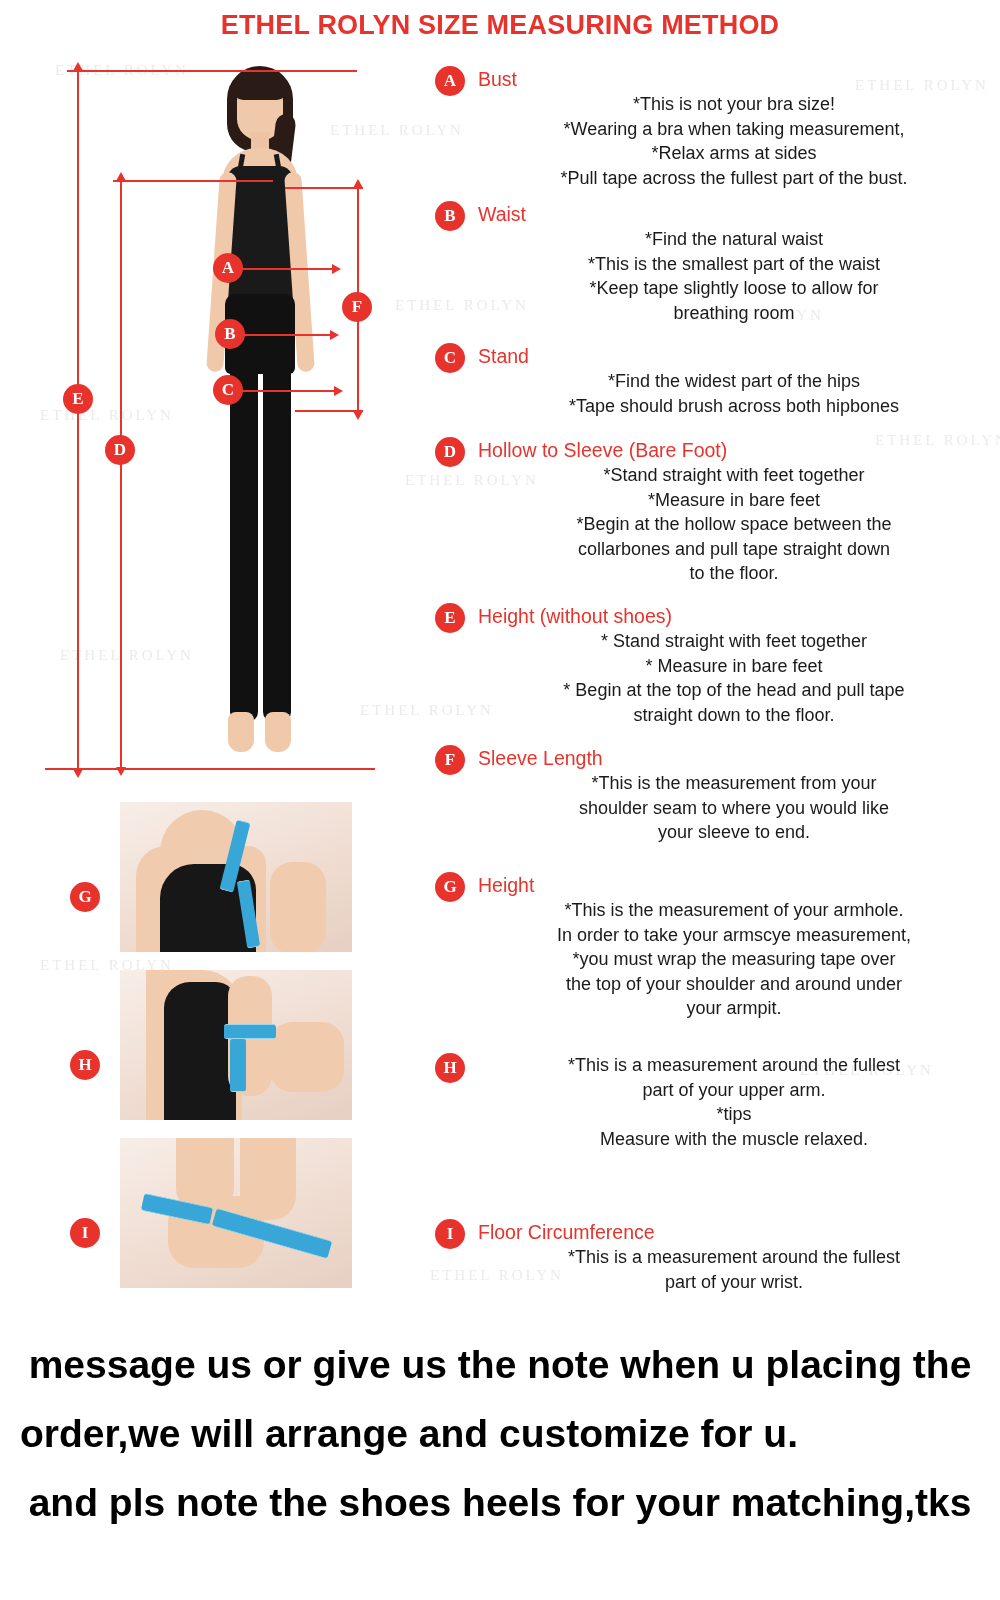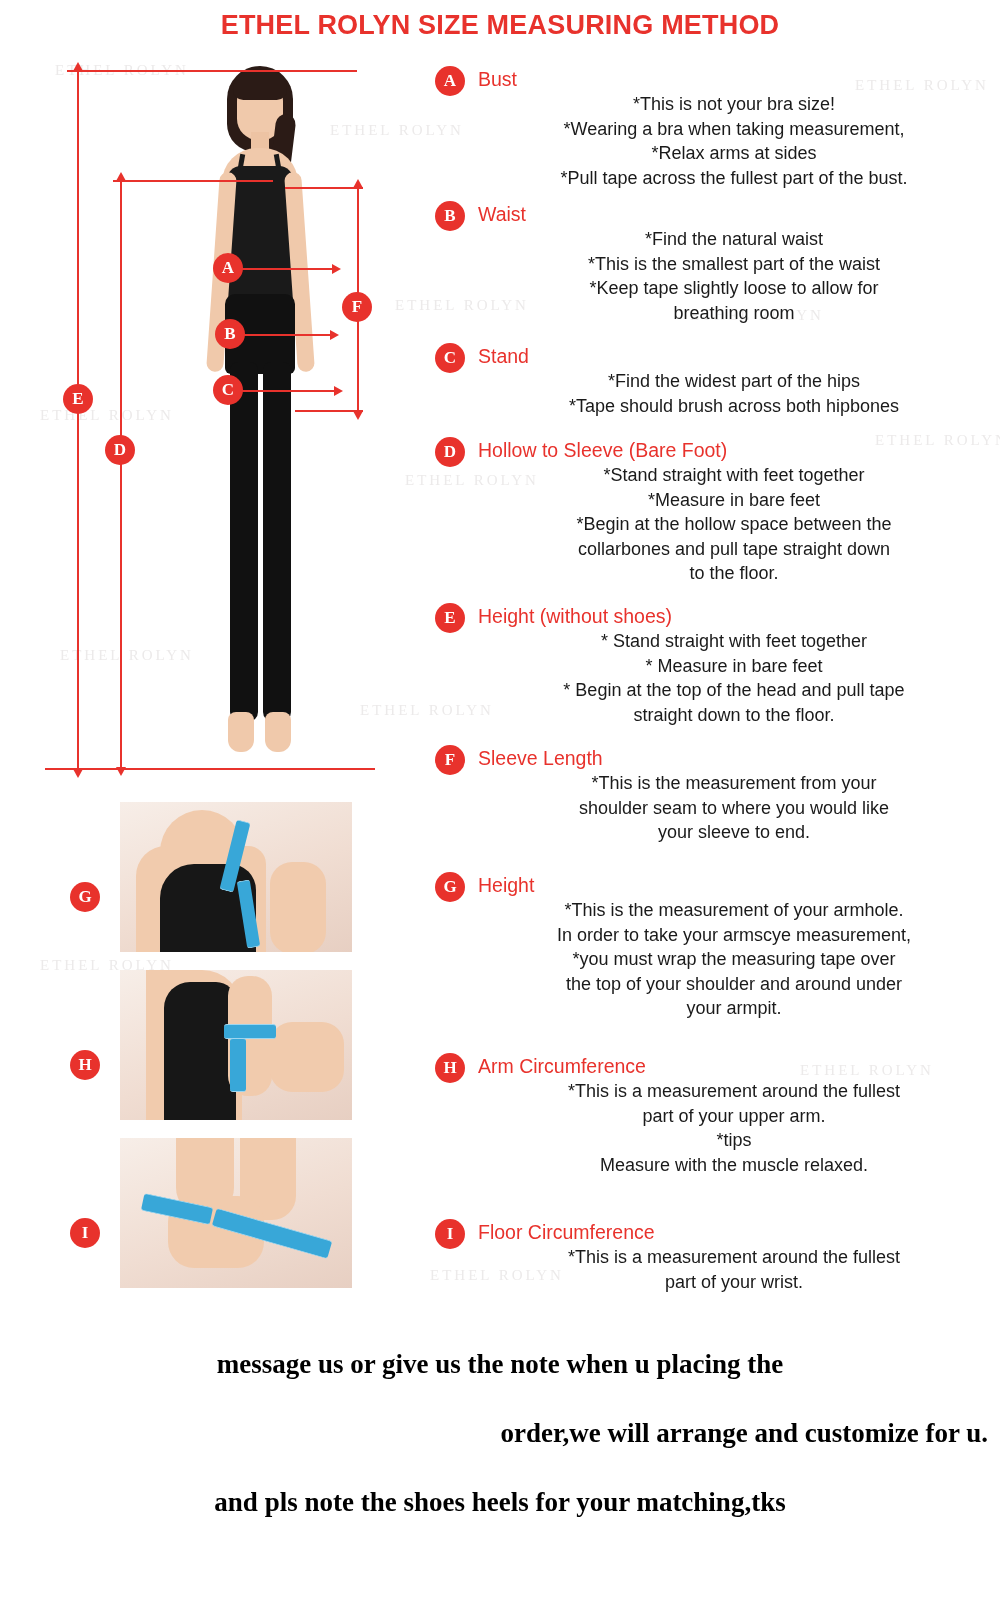--- a/index.html
+++ b/index.html
@@ -315,24 +315,24 @@
   }
 
   
   #note {
     position: absolute;
     left: 0;
     top: 1330px;
     width: 1000px;
     padding: 0 12px;
     box-sizing: border-box;
-    font-family: Liberation Serif, serif;
+    font-family: Liberation Sans, sans-serif;
     font-weight: bold;
     color: #000;
-    font-size: 27px;
+    font-size: 39px;
     line-height: 69px;
     text-align: center;
   }
   #note .line {
     display: block;
     text-align: center;
   }
 </style>
 </head>
 <body>
@@ -492,34 +492,33 @@
       <h3>Height</h3>
       <p>*This is the measurement of your armhole.
 In order to take your armscye measurement,
 *you must wrap the measuring tape over
   the top of your shoulder and around under
   your armpit.</p>
     </div>
 
     <div class="item" style="top:1001px;">
       <div class="badge bdg">H</div>
-      <h3>Arm Circumference</h3>
       <p>*This is a measurement around the fullest
   part of your upper arm.
 *tips
   Measure with the muscle relaxed.</p>
     </div>
 
     <div class="item" style="top:1167px;">
       <div class="badge bdg">I</div>
       <h3>Floor Circumference</h3>
       <p>*This is a measurement around the fullest
   part of your wrist.</p>
     </div>
 
   </div>
 </div>
 
 <div id="note">
   <span class="line">message us or give us the note when u placing the</span>
-  <span class="line" style="text-align:right;padding-left:8px;">order,we will arrange and customize for u.</span>
+  <span class="line" style="text-align:left;padding-left:8px;">order,we will arrange and customize for u.</span>
   <span class="line">and pls note the shoes heels for your matching,tks</span>
 </div>
 
 </body></html>

